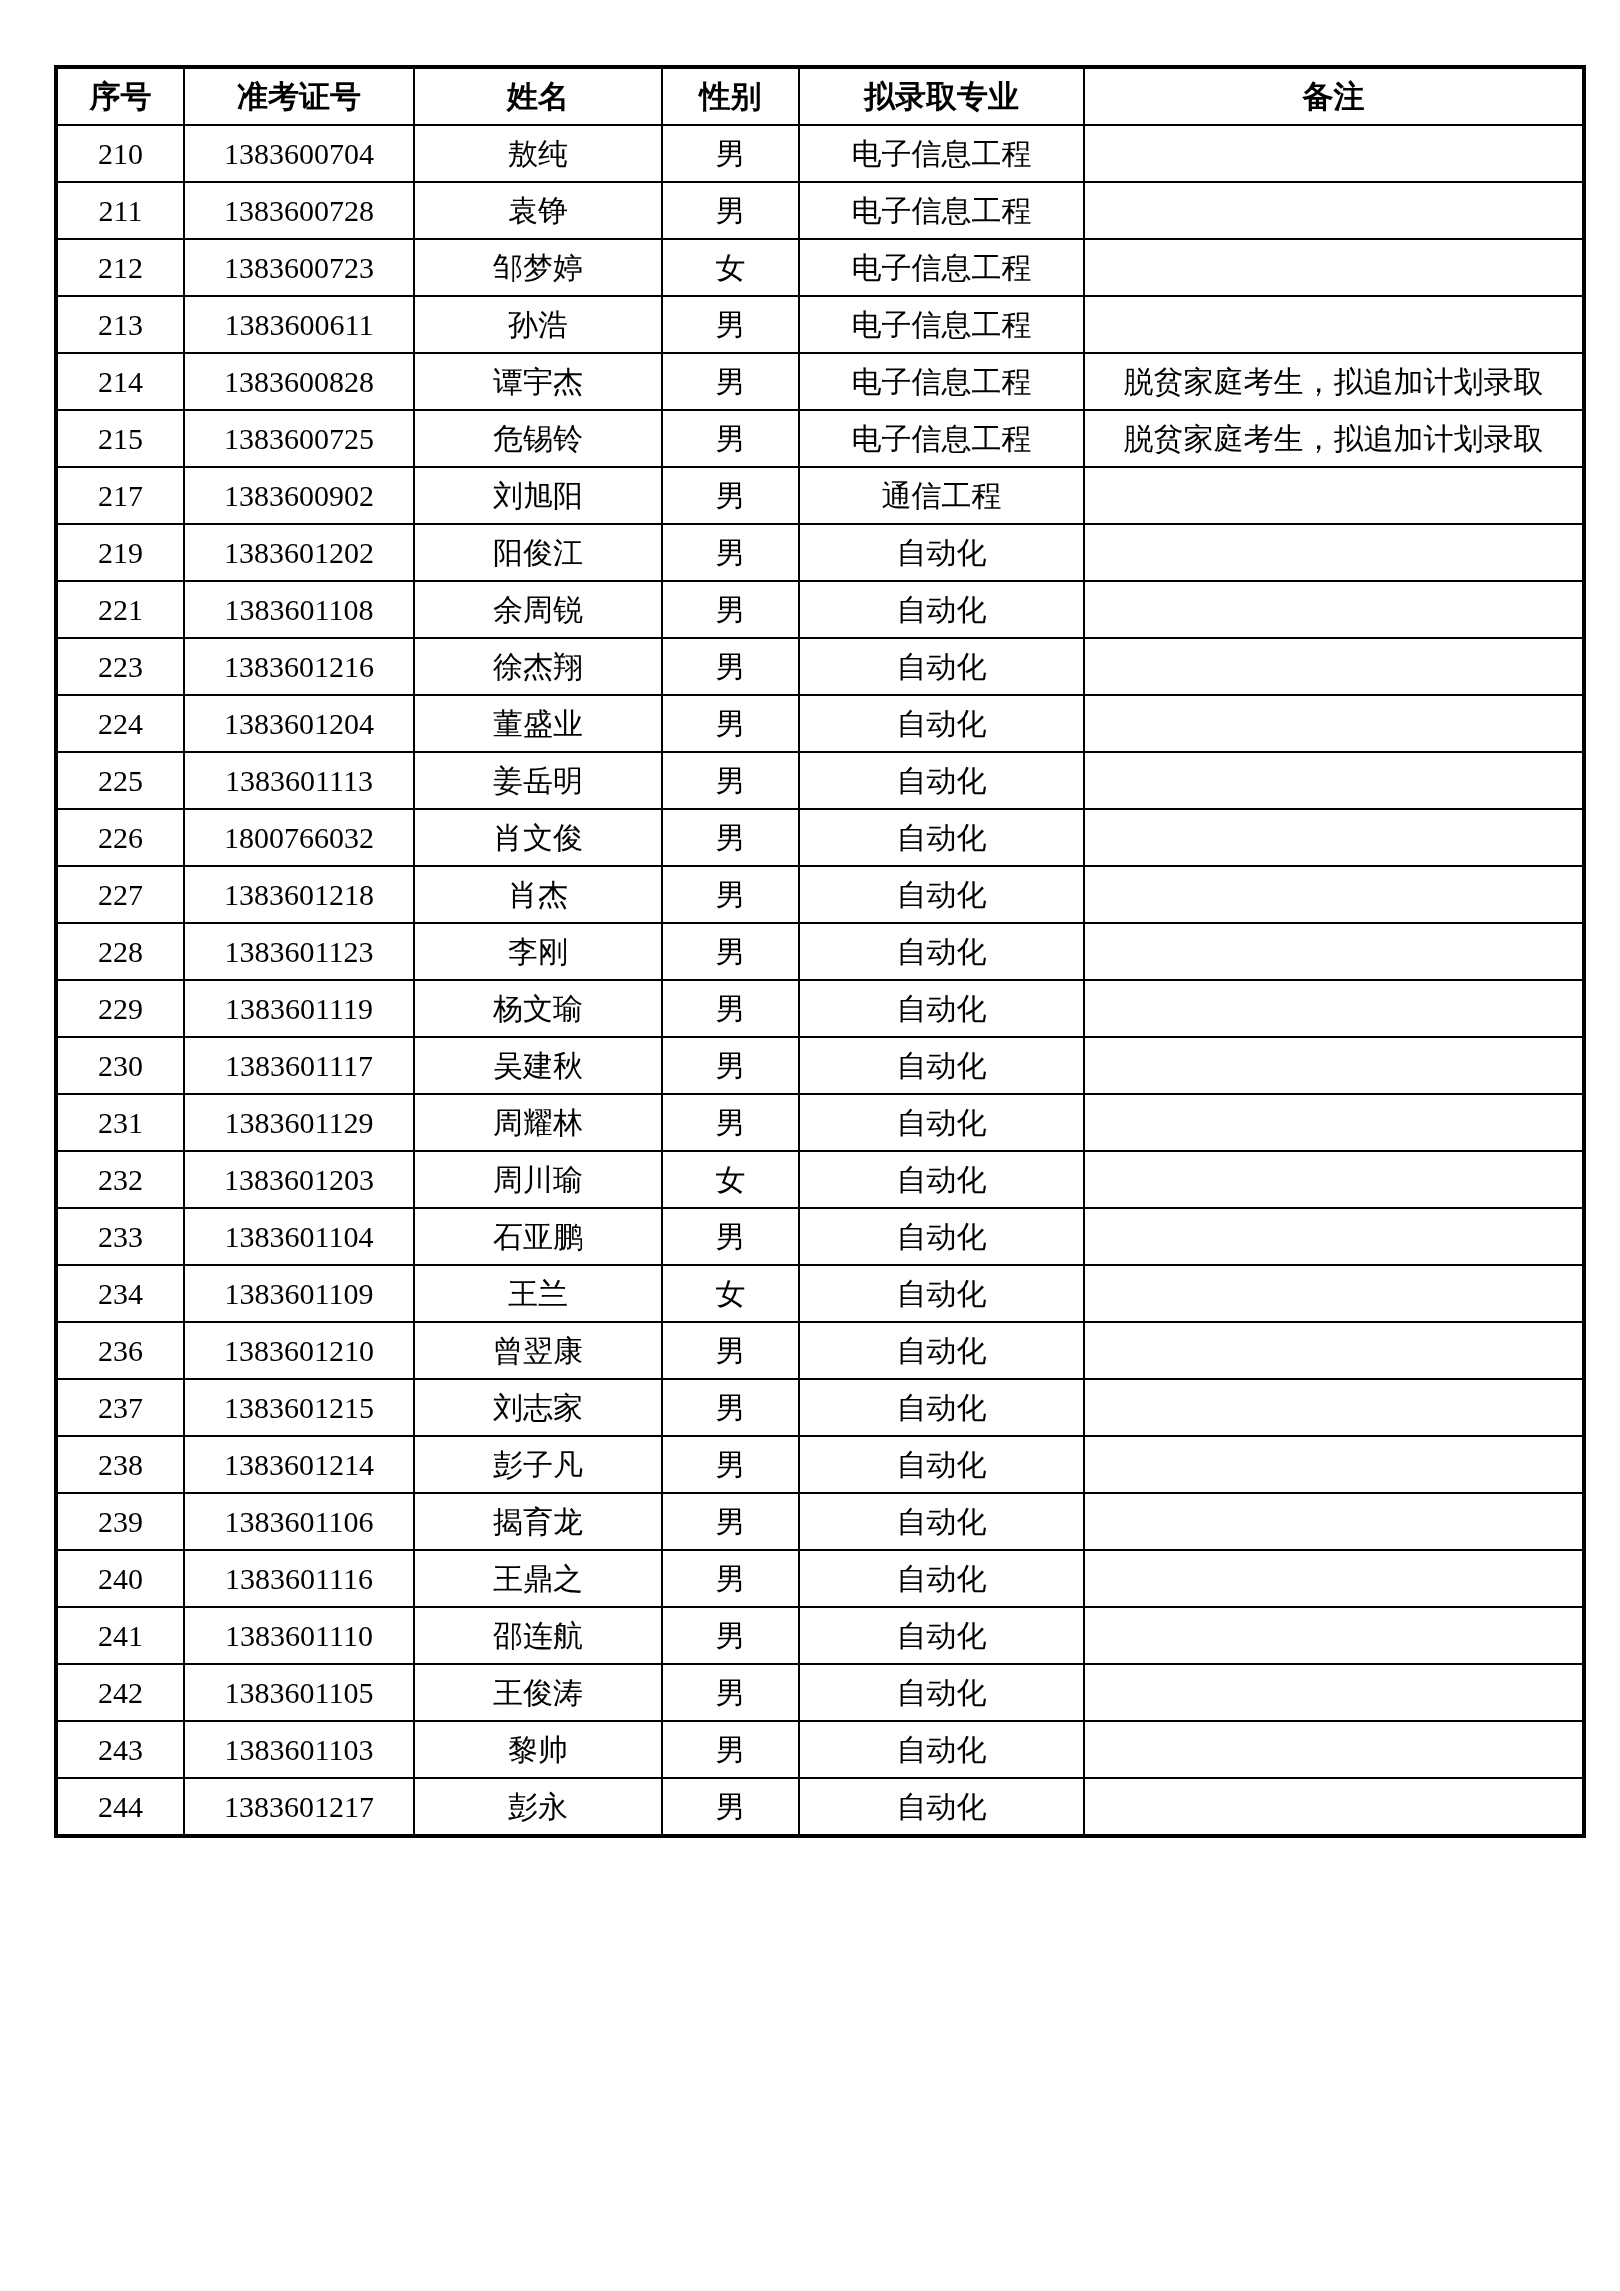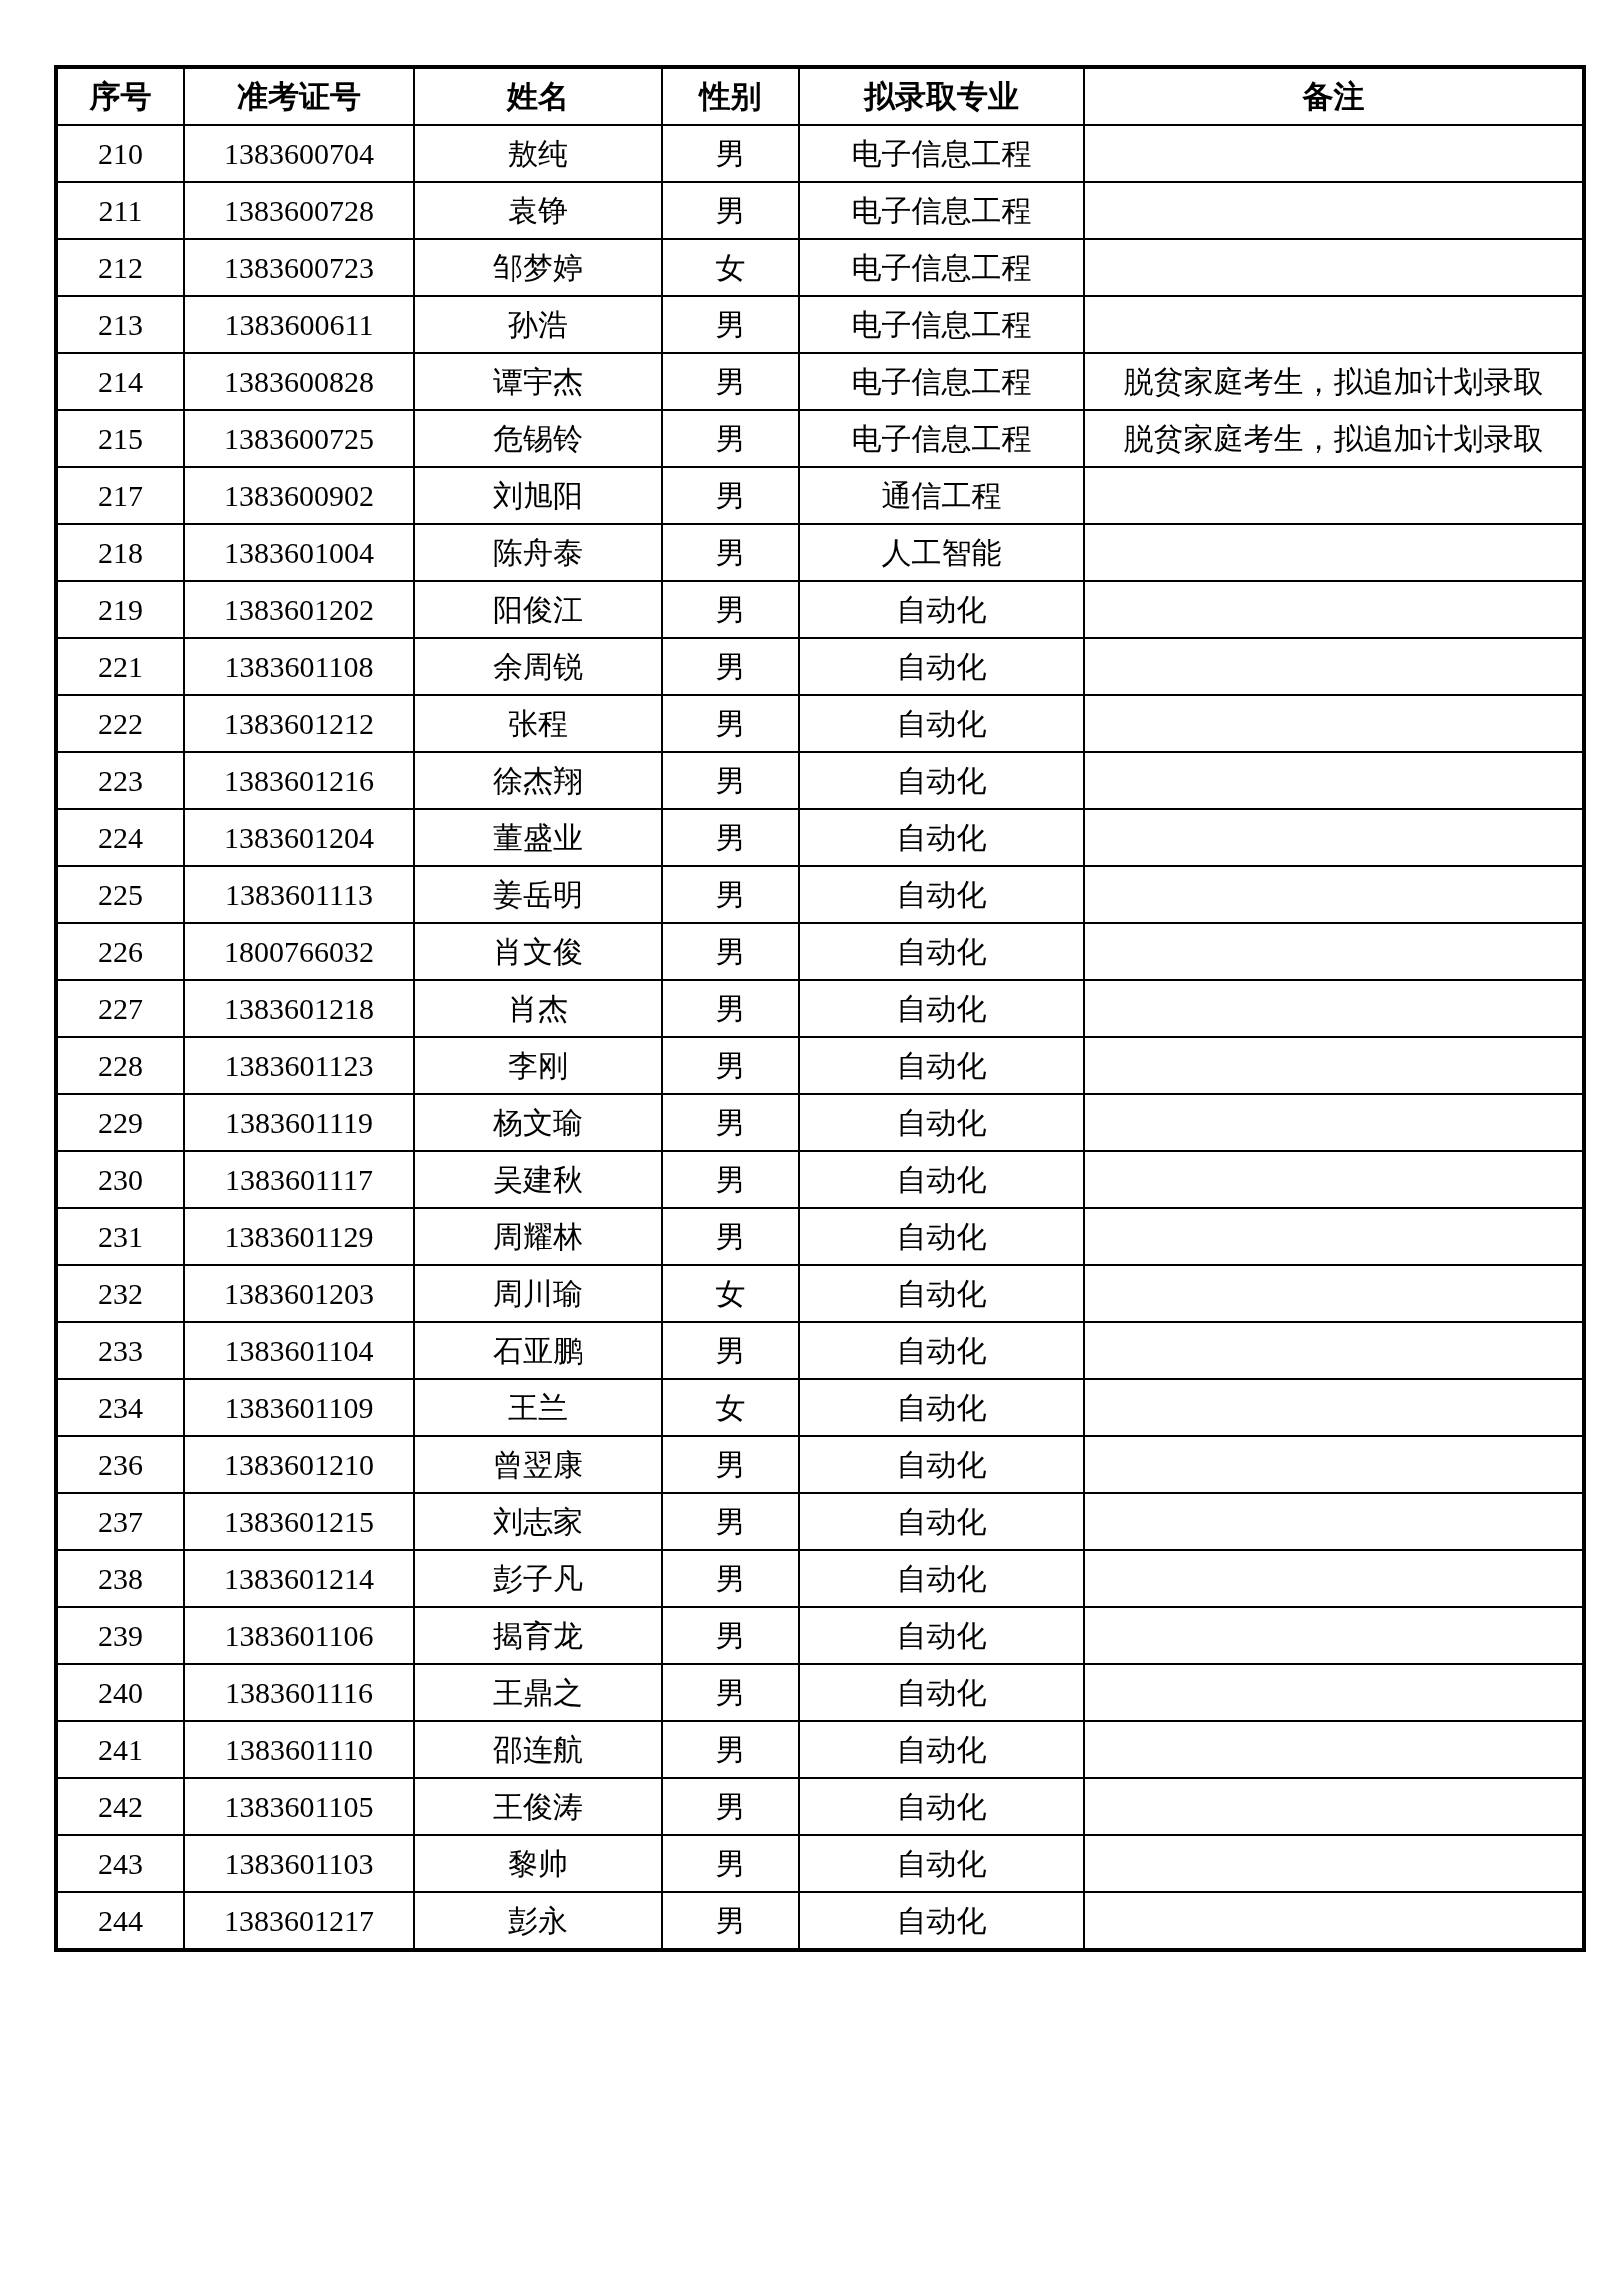--- a/index.html
+++ b/index.html
@@ -127,47 +127,31 @@
         </tr>
         <tr>
           <td>217</td>
           <td>1383600902</td>
           <td>刘旭阳</td>
           <td>男</td>
           <td>通信工程</td>
           <td></td>
         </tr>
         <tr>
-          <td>218</td>
-          <td>1383601004</td>
-          <td>陈舟泰</td>
-          <td>男</td>
-          <td>人工智能</td>
-          <td></td>
-        </tr>
-        <tr>
           <td>219</td>
           <td>1383601202</td>
           <td>阳俊江</td>
           <td>男</td>
           <td>自动化</td>
           <td></td>
         </tr>
         <tr>
           <td>221</td>
           <td>1383601108</td>
           <td>余周锐</td>
-          <td>男</td>
-          <td>自动化</td>
-          <td></td>
-        </tr>
-        <tr>
-          <td>222</td>
-          <td>1383601212</td>
-          <td>张程</td>
           <td>男</td>
           <td>自动化</td>
           <td></td>
         </tr>
         <tr>
           <td>223</td>
           <td>1383601216</td>
           <td>徐杰翔</td>
           <td>男</td>
           <td>自动化</td>

